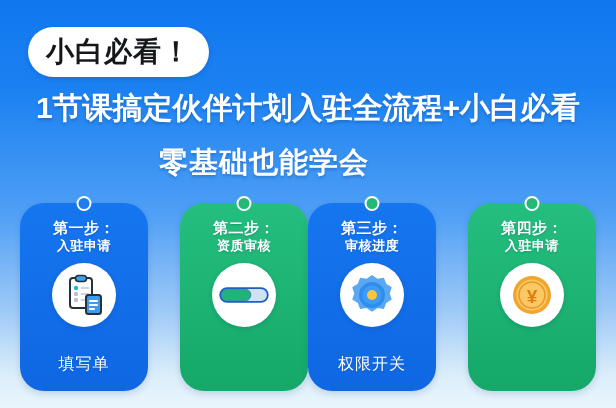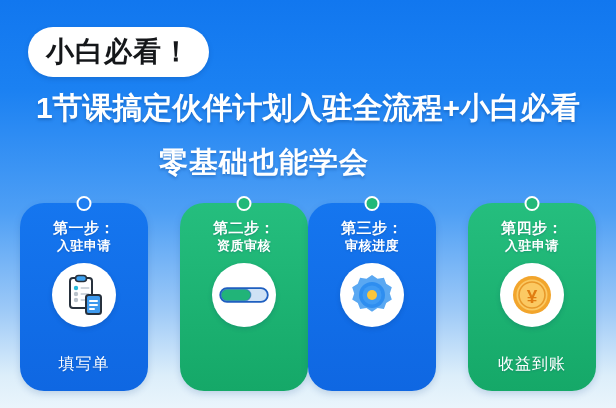--- a/index.html
+++ b/index.html
@@ -144,31 +144,31 @@
       <div class="step-title">第三步：</div>
       <div class="step-name">审核进度</div>
       <div class="icon-wrap">
         <svg width="46" height="46" viewBox="0 0 46 46">
           <path d="M23 3 l5.5 3.8 6.4 -1.1 2.3 6.1 5.6 3.4 -2 6.2 2 6.2 -5.6 3.4 -2.3 6.1 -6.4 -1.1 -5.5 3.8 -5.5 -3.8 -6.4 1.1 -2.3 -6.1 -5.6 -3.4 2 -6.2 -2 -6.2 5.6 -3.4 2.3 -6.1 6.4 1.1 Z" fill="#5aa8f2"></path>
           <circle cx="23" cy="23" r="13" fill="#2e8ef0"></circle>
           <circle cx="23" cy="23" r="9.5" fill="#3f9bf4"></circle>
           <circle cx="23" cy="23" r="5" fill="#fbc63c"></circle>
         </svg>
       </div>
+      <div class="card-label">权限开关</div>
     </div>
 
     <div class="card green">
       <span class="dot green"></span>
       <div class="step-title">第四步：</div>
       <div class="step-name">入驻申请</div>
       <div class="icon-wrap">
         <svg width="42" height="42" viewBox="0 0 42 42">
           <circle cx="21" cy="21" r="19" fill="#f2a52c"></circle>
           <circle cx="21" cy="21" r="15.5" fill="#fbc963"></circle>
           <circle cx="21" cy="21" r="13" fill="none" stroke="#e8992a" stroke-width="1.6"></circle>
           <text x="21" y="28.5" text-anchor="middle" font-family="'Liberation Sans',sans-serif" font-size="19" font-weight="bold" fill="#e07d12">¥</text>
         </svg>
       </div>
-      <div class="card-label">收益到账</div>
     </div>
 
   </div>
 </div>
 
 </body></html>

